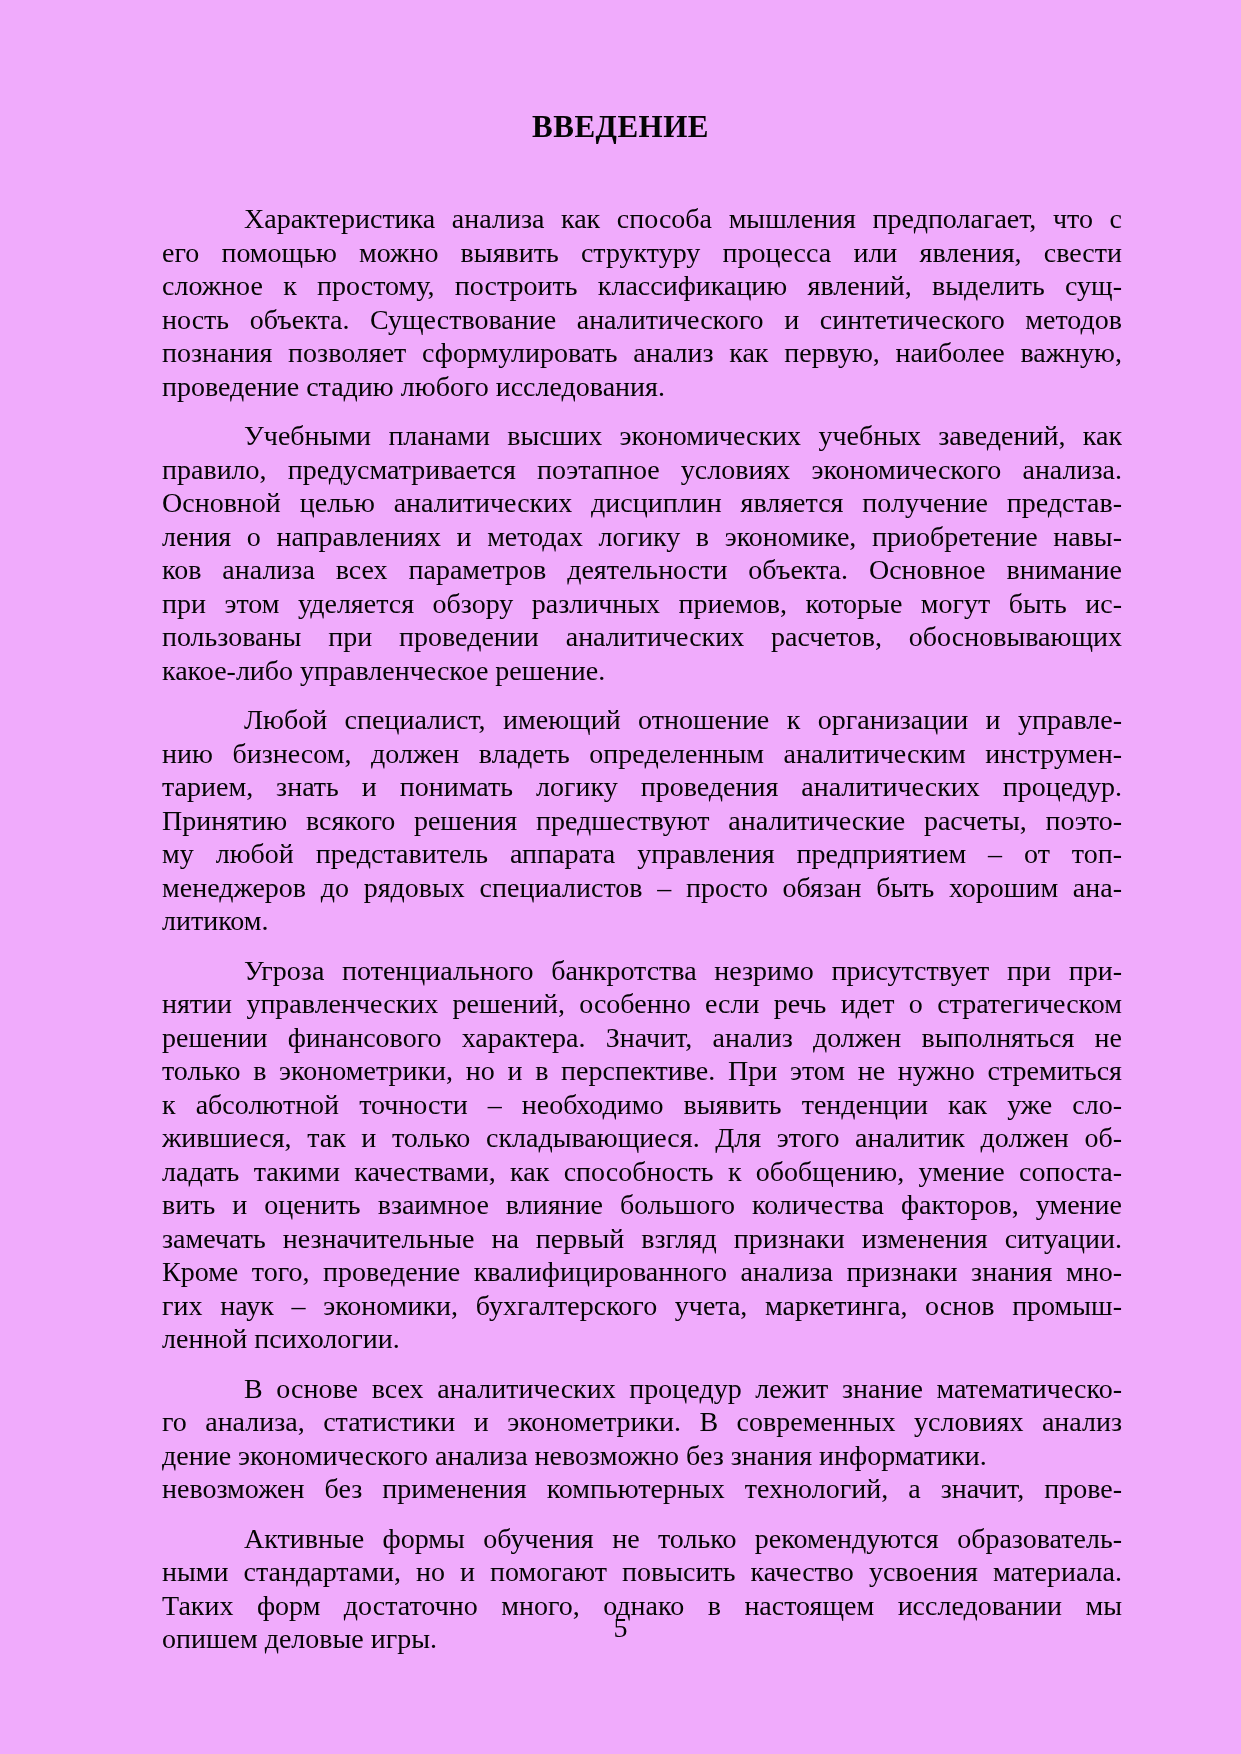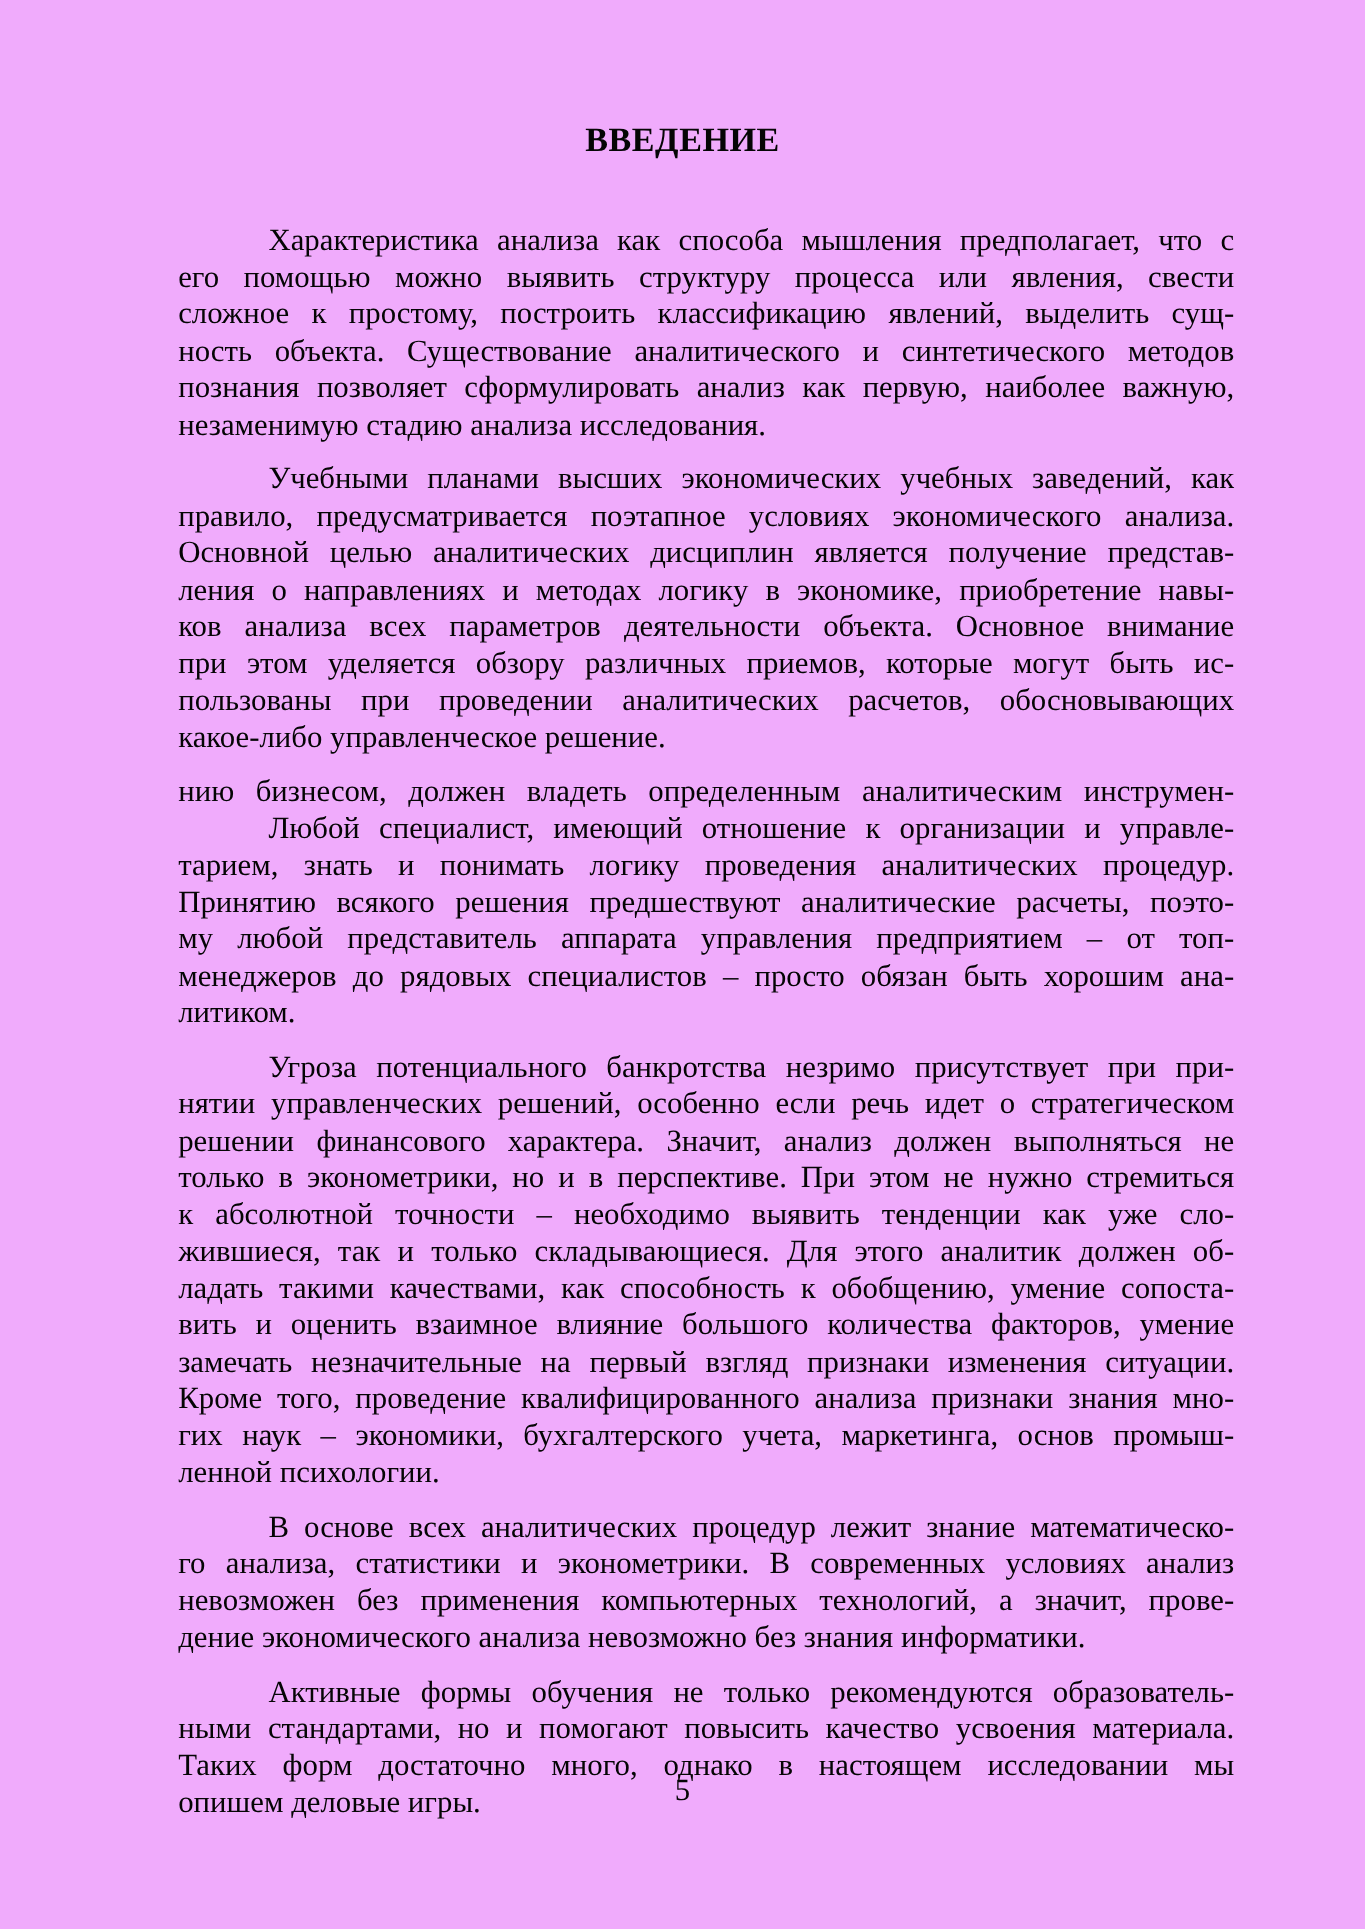--- a/index.html
+++ b/index.html
@@ -56,35 +56,35 @@
 <div class="page">
   <div class="title">ВВЕДЕНИЕ</div>
 
   <div class="body-text">
       <div class="paragraph">
         <div class="line first">Характеристика анализа как способа мышления предполагает, что с</div>
         <div class="line">его помощью можно выявить структуру процесса или явления, свести</div>
         <div class="line">сложное к простому, построить классификацию явлений, выделить сущ-</div>
         <div class="line">ность объекта. Существование аналитического и синтетического методов</div>
         <div class="line">познания позволяет сформулировать анализ как первую, наиболее важную,</div>
-        <div class="line last">незаменимую стадию анализа исследования.</div>
+        <div class="line last">проведение стадию любого исследования.</div>
       </div>
       <div class="paragraph">
         <div class="line first">Учебными планами высших экономических учебных заведений, как</div>
         <div class="line">правило, предусматривается поэтапное условиях экономического анализа.</div>
         <div class="line">Основной целью аналитических дисциплин является получение представ-</div>
         <div class="line">ления о направлениях и методах логику в экономике, приобретение навы-</div>
         <div class="line">ков анализа всех параметров деятельности объекта. Основное внимание</div>
         <div class="line">при этом уделяется обзору различных приемов, которые могут быть ис-</div>
         <div class="line">пользованы при проведении аналитических расчетов, обосновывающих</div>
         <div class="line last">какое-либо управленческое решение.</div>
       </div>
       <div class="paragraph">
+        <div class="line first">Любой специалист, имеющий отношение к организации и управле-</div>
         <div class="line">нию бизнесом, должен владеть определенным аналитическим инструмен-</div>
-        <div class="line first">Любой специалист, имеющий отношение к организации и управле-</div>
         <div class="line">тарием, знать и понимать логику проведения аналитических процедур.</div>
         <div class="line">Принятию всякого решения предшествуют аналитические расчеты, поэто-</div>
         <div class="line">му любой представитель аппарата управления предприятием – от топ-</div>
         <div class="line">менеджеров до рядовых специалистов – просто обязан быть хорошим ана-</div>
         <div class="line last">литиком.</div>
       </div>
       <div class="paragraph">
         <div class="line first">Угроза потенциального банкротства незримо присутствует при при-</div>
         <div class="line">нятии управленческих решений, особенно если речь идет о стратегическом</div>
         <div class="line">решении финансового характера. Значит, анализ должен выполняться не</div>
@@ -94,22 +94,22 @@
         <div class="line">ладать такими качествами, как способность к обобщению, умение сопоста-</div>
         <div class="line">вить и оценить взаимное влияние большого количества факторов, умение</div>
         <div class="line">замечать незначительные на первый взгляд признаки изменения ситуации.</div>
         <div class="line">Кроме того, проведение квалифицированного анализа признаки знания мно-</div>
         <div class="line">гих наук – экономики, бухгалтерского учета, маркетинга, основ промыш-</div>
         <div class="line last">ленной психологии.</div>
       </div>
       <div class="paragraph">
         <div class="line first">В основе всех аналитических процедур лежит знание математическо-</div>
         <div class="line">го анализа, статистики и эконометрики. В современных условиях анализ</div>
+        <div class="line last">дение экономического анализа невозможно без знания информатики.</div>
         <div class="line">невозможен без применения компьютерных технологий, а значит, прове-</div>
-        <div class="line last">дение экономического анализа невозможно без знания информатики.</div>
       </div>
       <div class="paragraph">
         <div class="line first">Активные формы обучения не только рекомендуются образователь-</div>
         <div class="line">ными стандартами, но и помогают повысить качество усвоения материала.</div>
         <div class="line">Таких форм достаточно много, однако в настоящем исследовании мы</div>
         <div class="line last">опишем деловые игры.</div>
       </div>
     </div>
 
   <div class="page-number">5</div>

